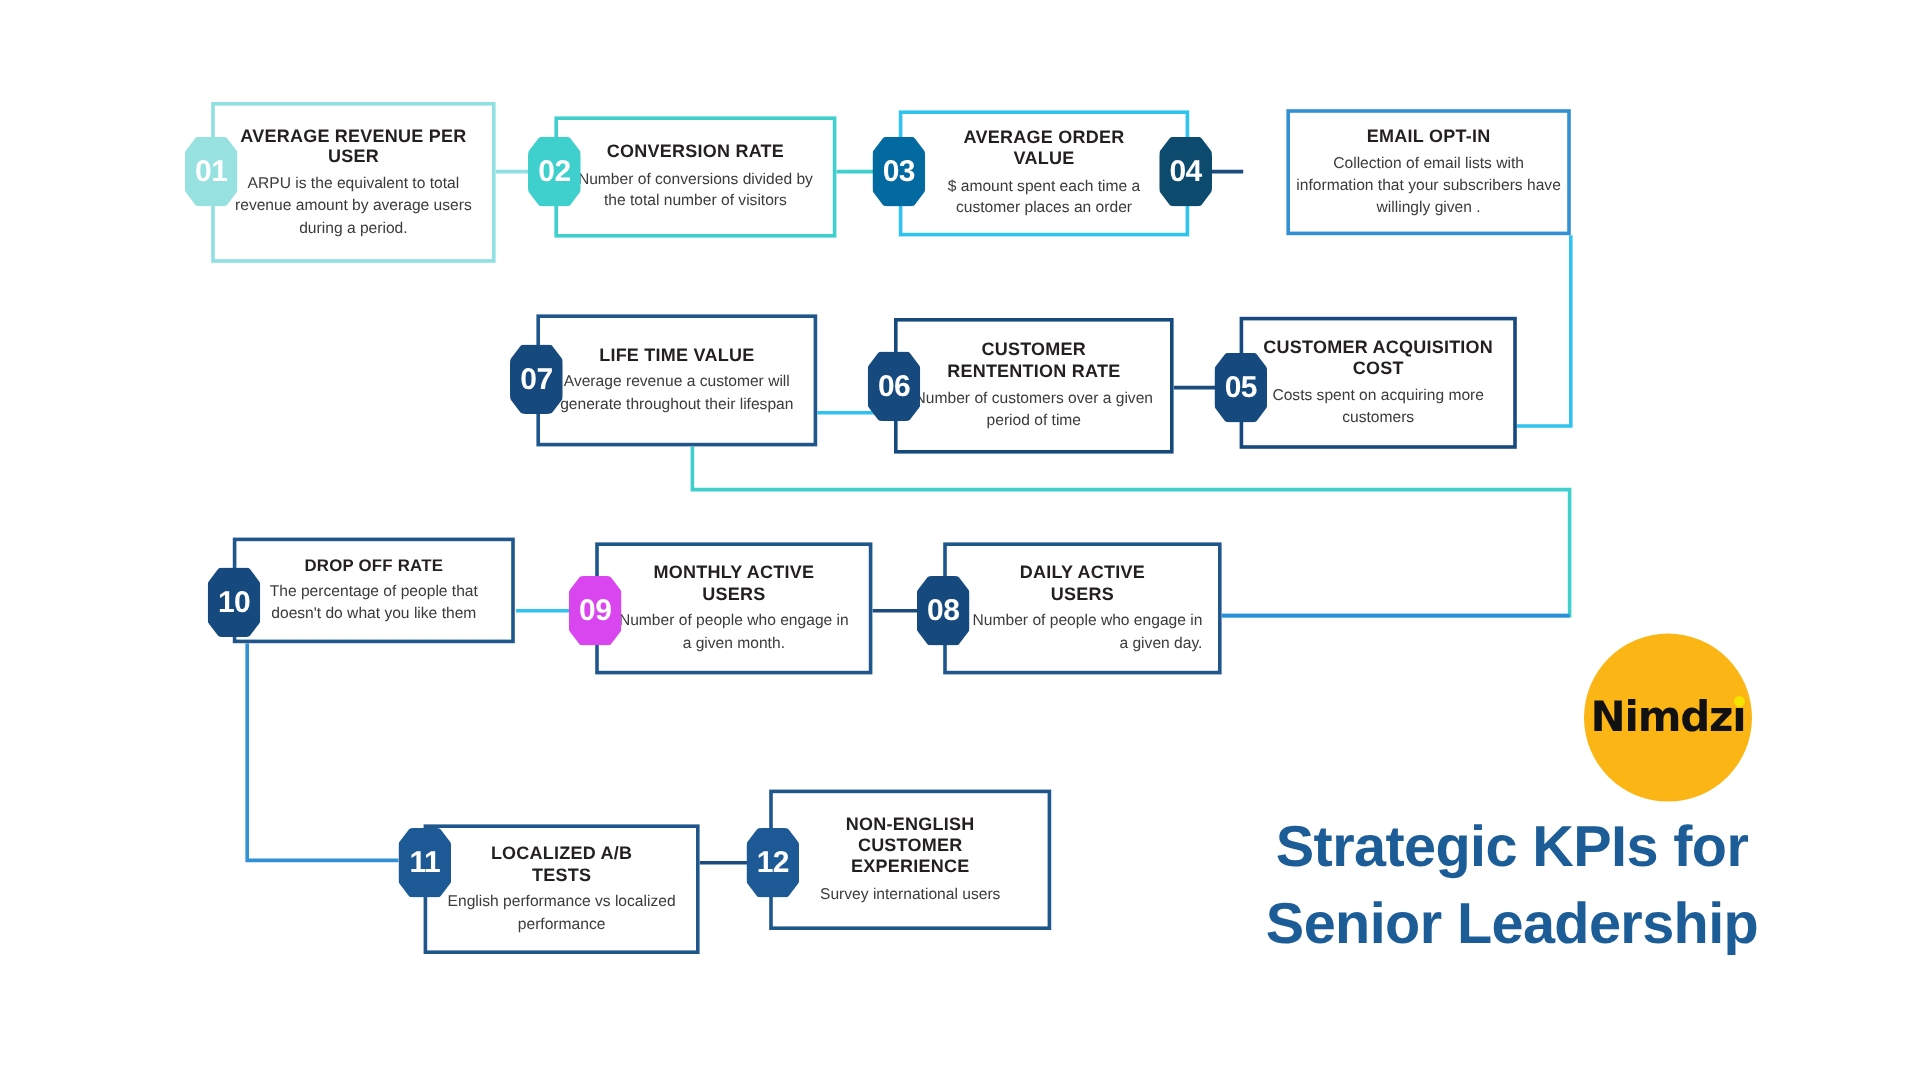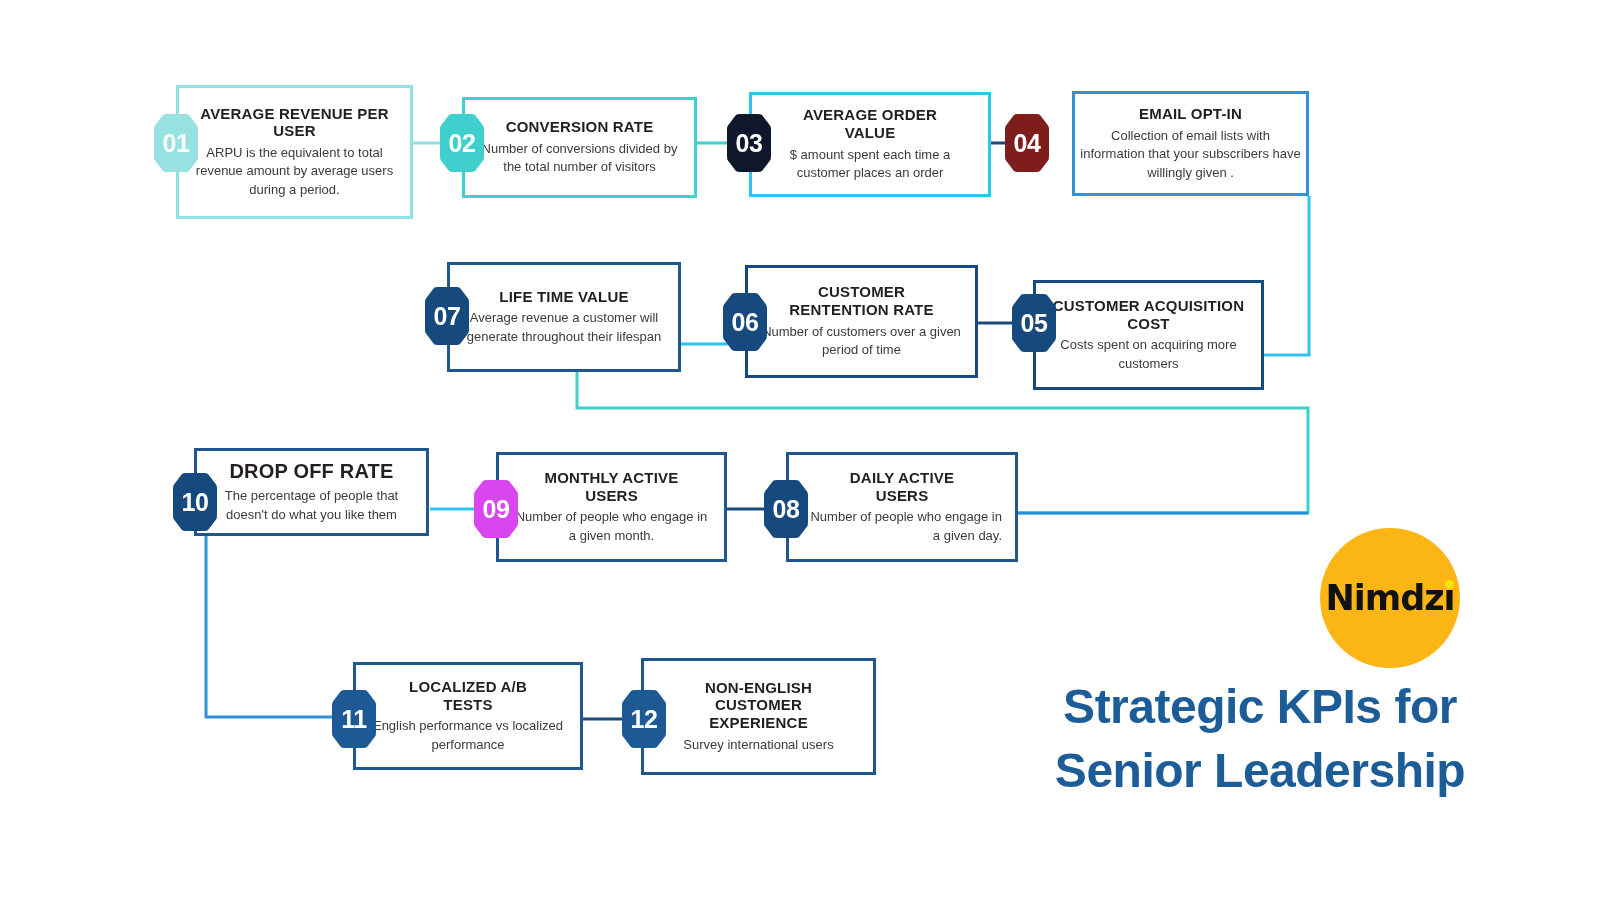--- a/index.html
+++ b/index.html
@@ -153,33 +153,33 @@
     <div class="dsc" style="font-size:13px; width:202px;">Number of conversions divided by the total number of visitors</div>
   </div>
   <div class="badge" style="left:440px; top:114px; background:#3fd0cd;">
     <span>02</span>
   </div>
 
   <div class="node" style="left:749px; top:92px; width:242px; height:105px; border-width:3px; border-color:#31c3f0;">
     <div class="ttl" style="font-size:15px; width:175px;">AVERAGE ORDER VALUE</div>
     <div class="dsc" style="font-size:13px; width:212px;">$ amount spent each time a customer places an order</div>
   </div>
-  <div class="badge" style="left:727px; top:114px; background:#0f172a;">
+  <div class="badge" style="left:727px; top:114px; background:#0369a1;">
     <span>03</span>
   </div>
 
   <div class="node" style="left:1072px; top:91px; width:237px; height:105px; border-width:3px; border-color:#3191d4;">
     <div class="ttl" style="font-size:15px; width:210px;">EMAIL OPT-IN</div>
     <div class="dsc" style="font-size:13px; width:222px;">Collection of email lists with information that your subscribers have willingly given .</div>
   </div>
-  <div class="badge" style="left:1005px; top:114px; background:#7f1d1d;text-align:right;">
+  <div class="badge" style="left:966px; top:114px; background:#0c4a6e;text-align:right;">
     <span>04</span>
   </div>
 
-  <div class="node" style="left:1033px; top:280px; width:231px; height:110px; border-width:3px; border-color:#16497e;">
+  <div class="node" style="left:1033px; top:264px; width:231px; height:110px; border-width:3px; border-color:#16497e;">
     <div class="ttl" style="font-size:15px; width:195px;">CUSTOMER ACQUISITION COST</div>
     <div class="dsc" style="font-size:13px; width:200px;">Costs spent on acquiring more customers</div>
   </div>
   <div class="badge" style="left:1012px; top:294px; background:#16497e;">
     <span>05</span>
   </div>
 
   <div class="node" style="left:745px; top:265px; width:233px; height:113px; border-width:3px; border-color:#16497e;">
     <div class="ttl" style="font-size:15px; width:190px;">CUSTOMER RENTENTION RATE</div>
     <div class="dsc" style="font-size:13px; width:200px;">Number of customers  over a given period of time</div>
@@ -206,28 +206,28 @@
 
   <div class="node" style="left:496px; top:452px; width:231px; height:110px; border-width:3px; border-color:#1f568c;">
     <div class="ttl" style="font-size:15px; width:190px;">MONTHLY ACTIVE USERS</div>
     <div class="dsc" style="font-size:13px; width:200px;">Number of people who engage in a given month.</div>
   </div>
   <div class="badge" style="left:474px; top:480px; background:#d946ef;">
     <span>09</span>
   </div>
 
   <div class="node" style="left:194px; top:448px; width:235px; height:88px; border-width:3px; border-color:#1f568c;">
-    <div class="ttl" style="font-size:20px; width:205px;">DROP OFF RATE</div>
+    <div class="ttl" style="font-size:14px; width:205px;">DROP OFF RATE</div>
     <div class="dsc" style="font-size:13px; width:200px;">The percentage of people that doesn't do what you like them</div>
   </div>
   <div class="badge" style="left:173px; top:473px; background:#16497e;">
     <span>10</span>
   </div>
 
-  <div class="node" style="left:353px; top:662px; width:230px; height:108px; border-width:3px; border-color:#1f568c;">
+  <div class="node" style="left:353px; top:687px; width:230px; height:108px; border-width:3px; border-color:#1f568c;">
     <div class="ttl" style="font-size:15px; width:160px;">LOCALIZED A/B TESTS</div>
     <div class="dsc" style="font-size:13px; width:200px;">English performance vs localized performance</div>
   </div>
   <div class="badge" style="left:332px; top:690px; background:#1d5a95;">
     <span>11</span>
   </div>
 
   <div class="node" style="left:641px; top:658px; width:235px; height:117px; border-width:3px; border-color:#1f568c;">
     <div class="ttl" style="font-size:15px; width:150px;">NON-ENGLISH CUSTOMER EXPERIENCE</div>
     <div class="dsc" style="font-size:13px; width:210px;">Survey international users</div>

